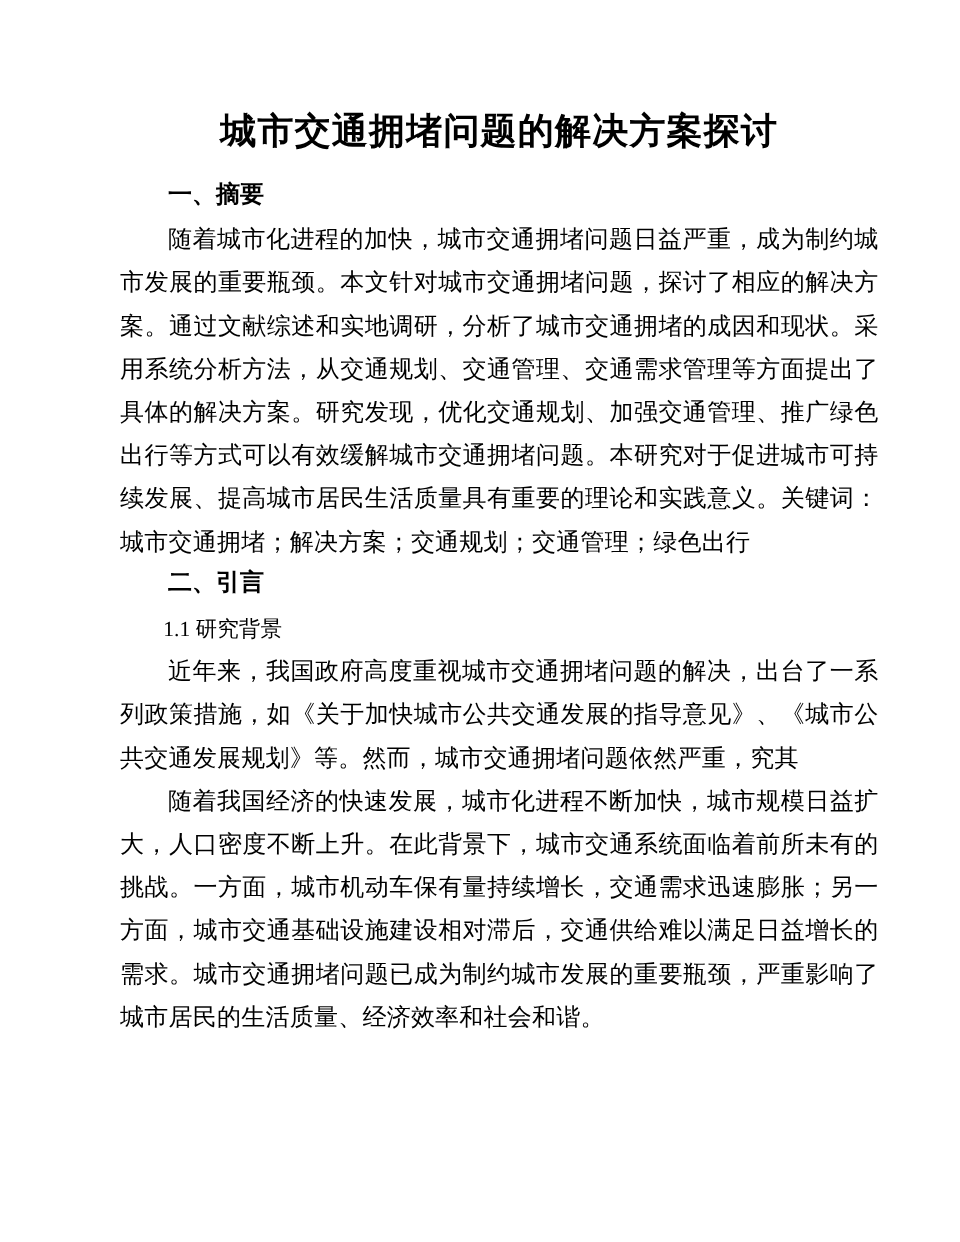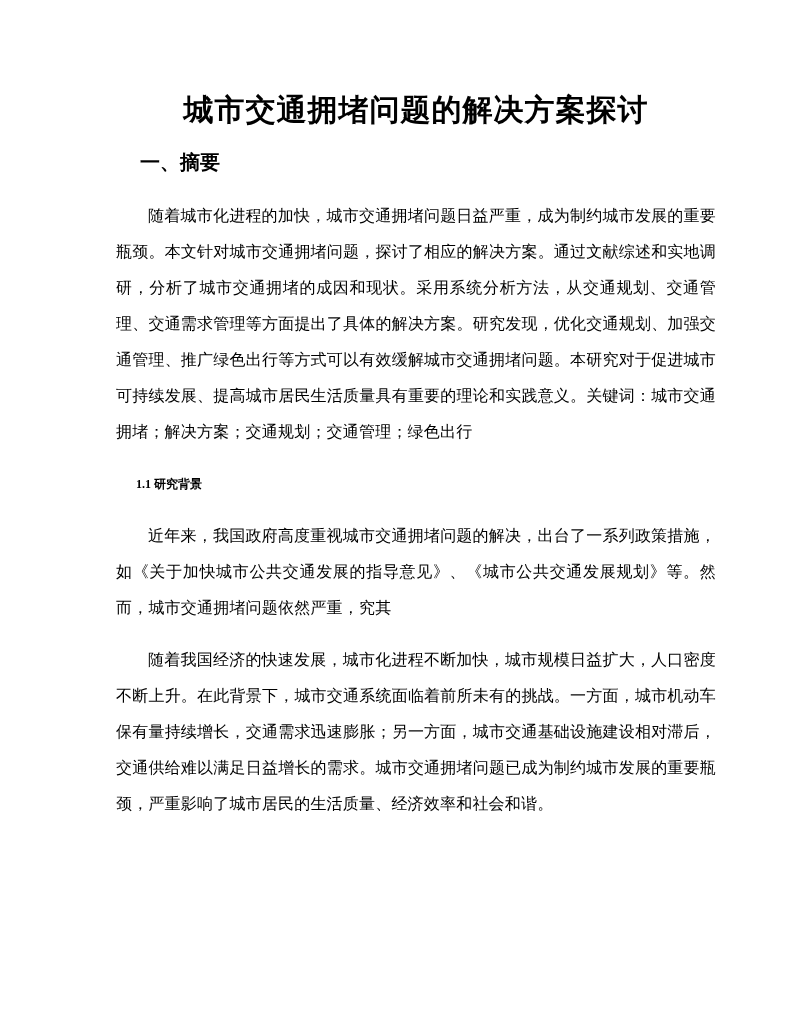--- a/index.html
+++ b/index.html
@@ -29,46 +29,47 @@
   }
   .heading {
     font-size: 20px;
     font-weight: bold;
     line-height: 36px;
     margin: 0;
     text-indent: 2em;
     font-family: Liberation Mono, monospace;
   }
   .subheading {
-    font-size: 12px;
-    font-weight: bold;
+    font-size: 18px;
+    font-weight: normal;
     line-height: 36px;
-    margin: 12px;
+    margin: 0;
     text-indent: 2em;
   }
   .para {
-    font-size: 16px;
+    font-size: 20px;
     line-height: 36px;
-    margin: 16px;
+    margin: 0;
     text-indent: 2em;
     text-align: justify;
     text-justify: inter-character;
     letter-spacing: 0.2px;
     word-break: break-all;
   }
 </style>
 </head>
 <body>
 
 <div class="page">
   <h1 class="doc-title">城市交通拥堵问题的解决方案探讨</h1>
 
   <h2 class="heading">一、摘要</h2>
 
   <p class="para">随着城市化进程的加快，城市交通拥堵问题日益严重，成为制约城市发展的重要瓶颈。本文针对城市交通拥堵问题，探讨了相应的解决方案。通过文献综述和实地调研，分析了城市交通拥堵的成因和现状。采用系统分析方法，从交通规划、交通管理、交通需求管理等方面提出了具体的解决方案。研究发现，优化交通规划、加强交通管理、推广绿色出行等方式可以有效缓解城市交通拥堵问题。本研究对于促进城市可持续发展、提高城市居民生活质量具有重要的理论和实践意义。关键词：城市交通拥堵；解决方案；交通规划；交通管理；绿色出行</p>
 
+  <h2 class="heading">二、引言</h2>
 
   <p class="subheading">1.1 研究背景</p>
 
   <p class="para">近年来，我国政府高度重视城市交通拥堵问题的解决，出台了一系列政策措施，如《关于加快城市公共交通发展的指导意见》、《城市公共交通发展规划》等。然而，城市交通拥堵问题依然严重，究其</p>
 
   <p class="para">随着我国经济的快速发展，城市化进程不断加快，城市规模日益扩大，人口密度不断上升。在此背景下，城市交通系统面临着前所未有的挑战。一方面，城市机动车保有量持续增长，交通需求迅速膨胀；另一方面，城市交通基础设施建设相对滞后，交通供给难以满足日益增长的需求。城市交通拥堵问题已成为制约城市发展的重要瓶颈，严重影响了城市居民的生活质量、经济效率和社会和谐。</p>
 </div>
 
 </body></html>

